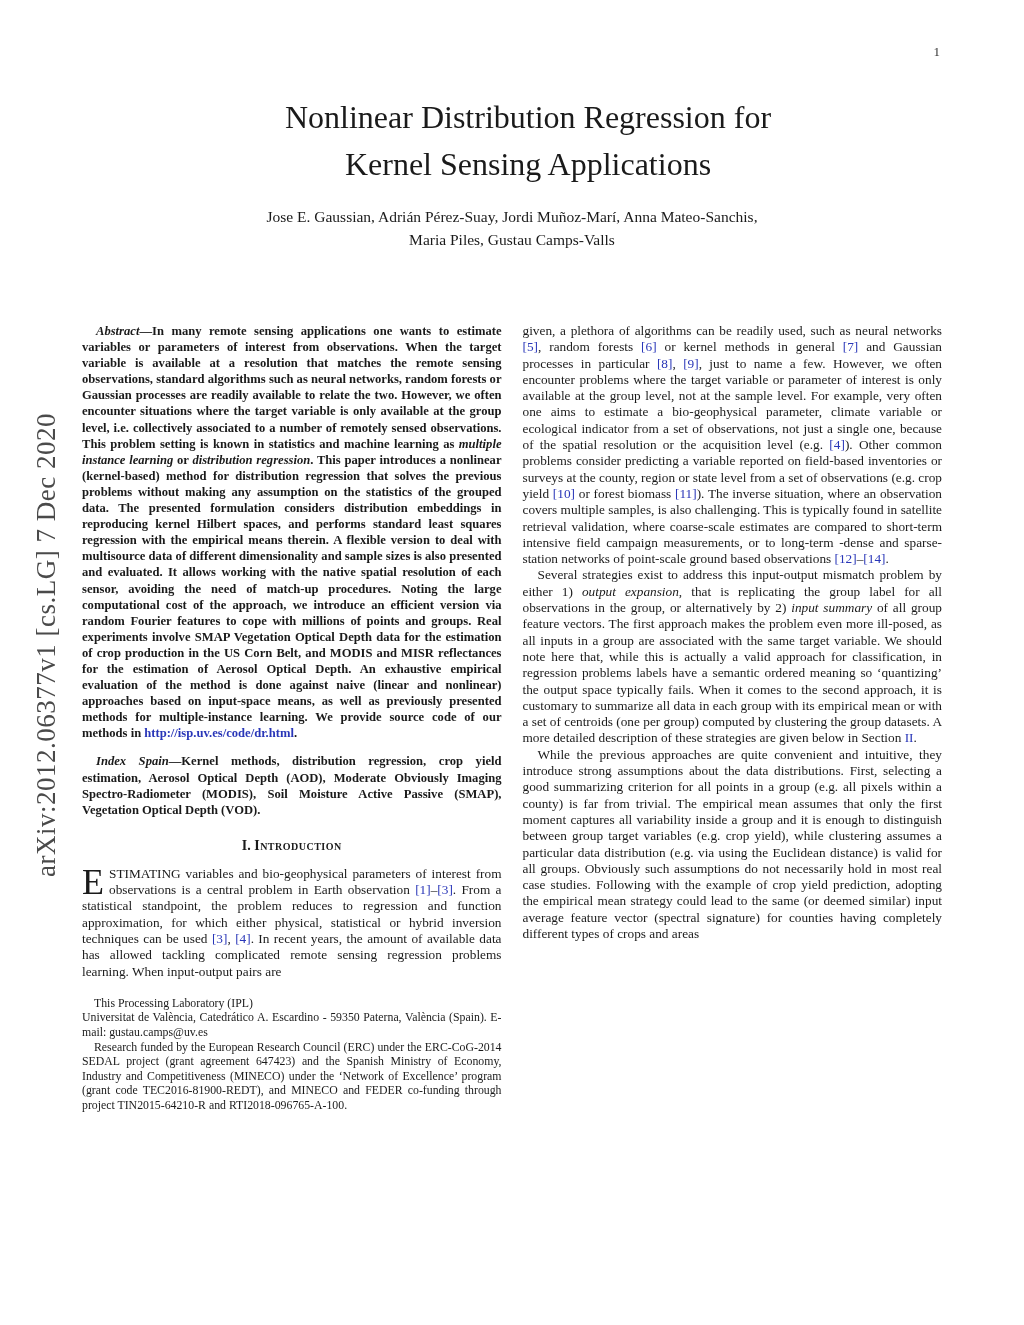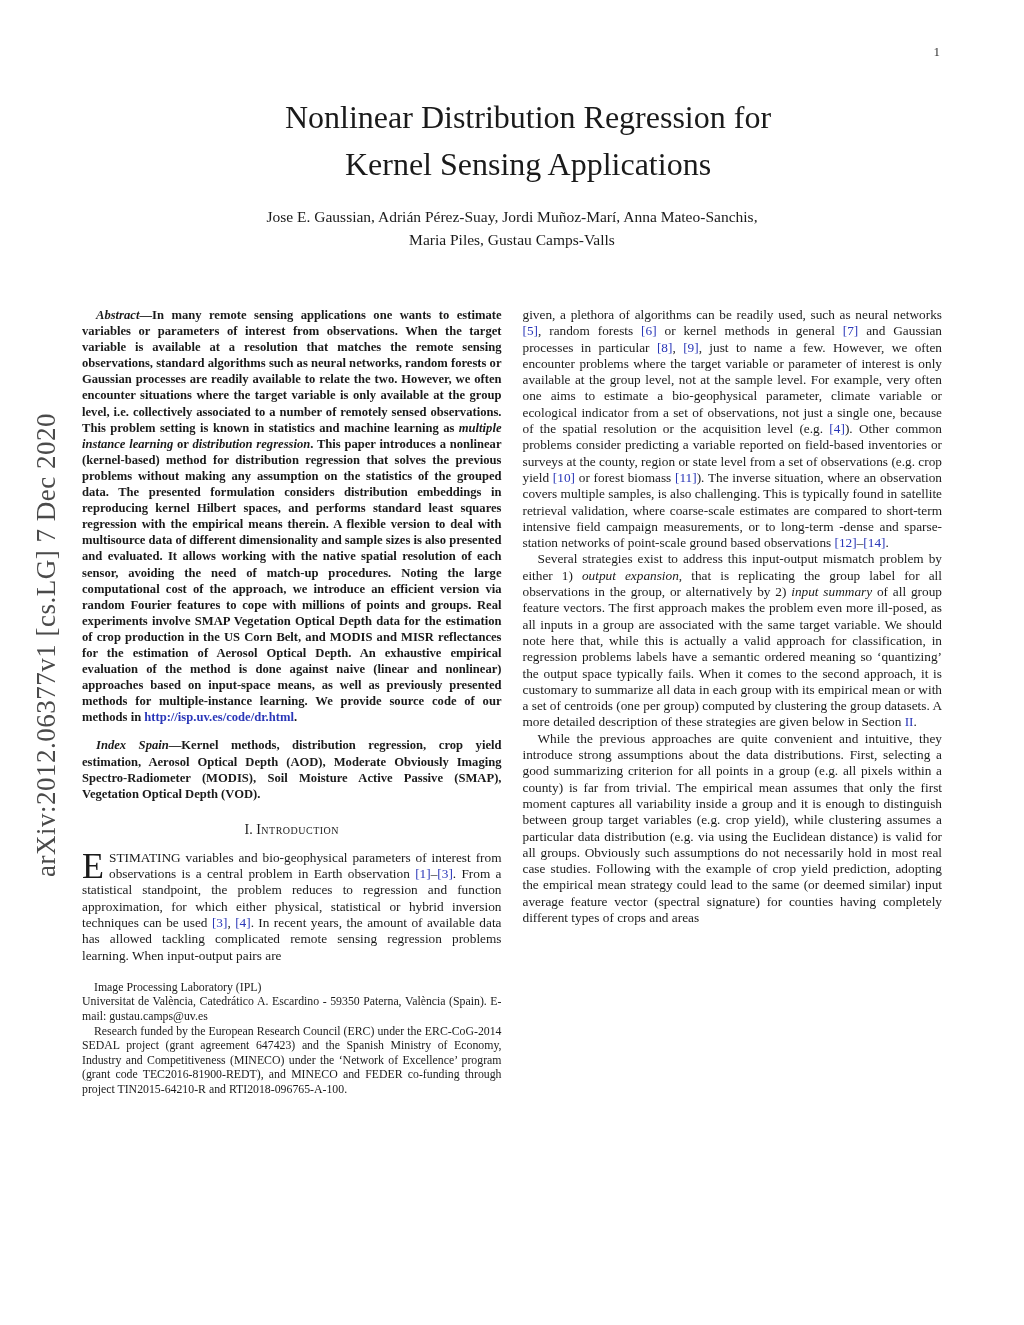--- a/index.html
+++ b/index.html
@@ -30,37 +30,37 @@
     font-size: 32px; font-weight: normal; line-height: 47px; padding-left: 32px;
   }
   .authors {
     margin-top: 17px;
     font-size: 15.5px; line-height: 23px;
   }
 
   .columns {
     display: flex; gap: 21px;
     padding: 0 82px;
-    margin-top: 56px;
+    margin-top: 72px;
   }
   .col { flex: 1 1 0; min-width: 0; }
 
   p { margin: 0; text-align: justify; hyphens: auto; -webkit-hyphens: auto; }
 
   .abstract, .index-terms {
     font-weight: bold;
     font-size: 12.6px; line-height: 16.1px;
     text-indent: 14px;
   }
   .index-terms { margin-top: 12px; }
 
   .section-heading {
     margin: 20px 0 12px 0;
     text-align: center;
-    font-size: 14px; font-weight: normal;
+    font-size: 14px; font-weight: bold;
   }
   .section-heading .sc { font-variant: small-caps; letter-spacing: 0.5px; }
 
   .bodytext { font-size: 13.3px; line-height: 16.3px; }
   .indent { text-indent: 15px; }
 
   .dropcap {
     float: left;
     font-size: 36px; line-height: 28px;
     padding: 2px 5px 0 0;
@@ -105,21 +105,21 @@
       <h2 class="section-heading">
         <span>I.</span>
         <span class="sc">Introduction</span>
       </h2>
 
       <p class="bodytext">
         <span class="dropcap">E</span><span><span>STIMATING variables and bio-geophysical parameters of interest from observations is a central problem in Earth observation </span><span class="seg-c">[1]</span><span>–</span><span class="seg-c">[3]</span><span>. From a statistical standpoint, the problem reduces to regression and function approximation, for which either physical, statistical or hybrid inversion techniques can be used </span><span class="seg-c">[3]</span><span>, </span><span class="seg-c">[4]</span><span>. In recent years, the amount of available data has allowed tackling complicated remote sensing regression problems learning. When input-output pairs are</span></span>
       </p>
 
       <div class="footnote">
-        <p class="fn-indent">Image Processing Laboratory (IPL)</p>
+        <p class="fn-indent">This Processing Laboratory (IPL)</p>
         <p>Universitat de València, Catedrático A. Escardino - 59350 Paterna, València (Spain). E-mail: gustau.camps@uv.es</p>
         <p class="fn-indent">Research funded by the European Research Council (ERC) under the ERC-CoG-2014 SEDAL project (grant agreement 647423) and the Spanish Ministry of Economy, Industry and Competitiveness (MINECO) under the ‘Network of Excellence’ program (grant code TEC2016-81900-REDT), and MINECO and FEDER co-funding through project TIN2015-64210-R and RTI2018-096765-A-100.</p>
       </div>
     </div>
 
     <div class="col col-right">
       <p class="bodytext"><span>given, a plethora of algorithms can be readily used, such as neural networks </span><span class="seg-c">[5]</span><span>, random forests </span><span class="seg-c">[6]</span><span> or kernel methods in general </span><span class="seg-c">[7]</span><span> and Gaussian processes in particular </span><span class="seg-c">[8]</span><span>, </span><span class="seg-c">[9]</span><span>, just to name a few. However, we often encounter problems where the target variable or parameter of interest is only available at the group level, not at the sample level. For example, very often one aims to estimate a bio-geophysical parameter, climate variable or ecological indicator from a set of observations, not just a single one, because of the spatial resolution or the acquisition level (e.g. </span><span class="seg-c">[4]</span><span>). Other common problems consider predicting a variable reported on field-based inventories or surveys at the county, region or state level from a set of observations (e.g. crop yield </span><span class="seg-c">[10]</span><span> or forest biomass </span><span class="seg-c">[11]</span><span>). The inverse situation, where an observation covers multiple samples, is also challenging. This is typically found in satellite retrieval validation, where coarse-scale estimates are compared to short-term intensive field campaign measurements, or to long-term -dense and sparse- station networks of point-scale ground based observations </span><span class="seg-c">[12]</span><span>–</span><span class="seg-c">[14]</span><span>.</span></p>
       <p class="bodytext indent"><span>Several strategies exist to address this input-output mismatch problem by either 1) </span><span class="seg-i">output expansion</span><span>, that is replicating the group label for all observations in the group, or alternatively by 2) </span><span class="seg-i">input summary</span><span> of all group feature vectors. The first approach makes the problem even more ill-posed, as all inputs in a group are associated with the same target variable. We should note here that, while this is actually a valid approach for classification, in regression problems labels have a semantic ordered meaning so ‘quantizing’ the output space typically fails. When it comes to the second approach, it is customary to summarize all data in each group with its empirical mean or with a set of centroids (one per group) computed by clustering the group datasets. A more detailed description of these strategies are given below in Section </span><span class="seg-c">II</span><span>.</span></p>
       <p class="bodytext indent"><span>While the previous approaches are quite convenient and intuitive, they introduce strong assumptions about the data distributions. First, selecting a good summarizing criterion for all points in a group (e.g. all pixels within a county) is far from trivial. The empirical mean assumes that only the first moment captures all variability inside a group and it is enough to distinguish between group target variables (e.g. crop yield), while clustering assumes a particular data distribution (e.g. via using the Euclidean distance) is valid for all groups. Obviously such assumptions do not necessarily hold in most real case studies. Following with the example of crop yield prediction, adopting the empirical mean strategy could lead to the same (or deemed similar) input average feature vector (spectral signature) for counties having completely different types of crops and areas</span></p>
     </div>

